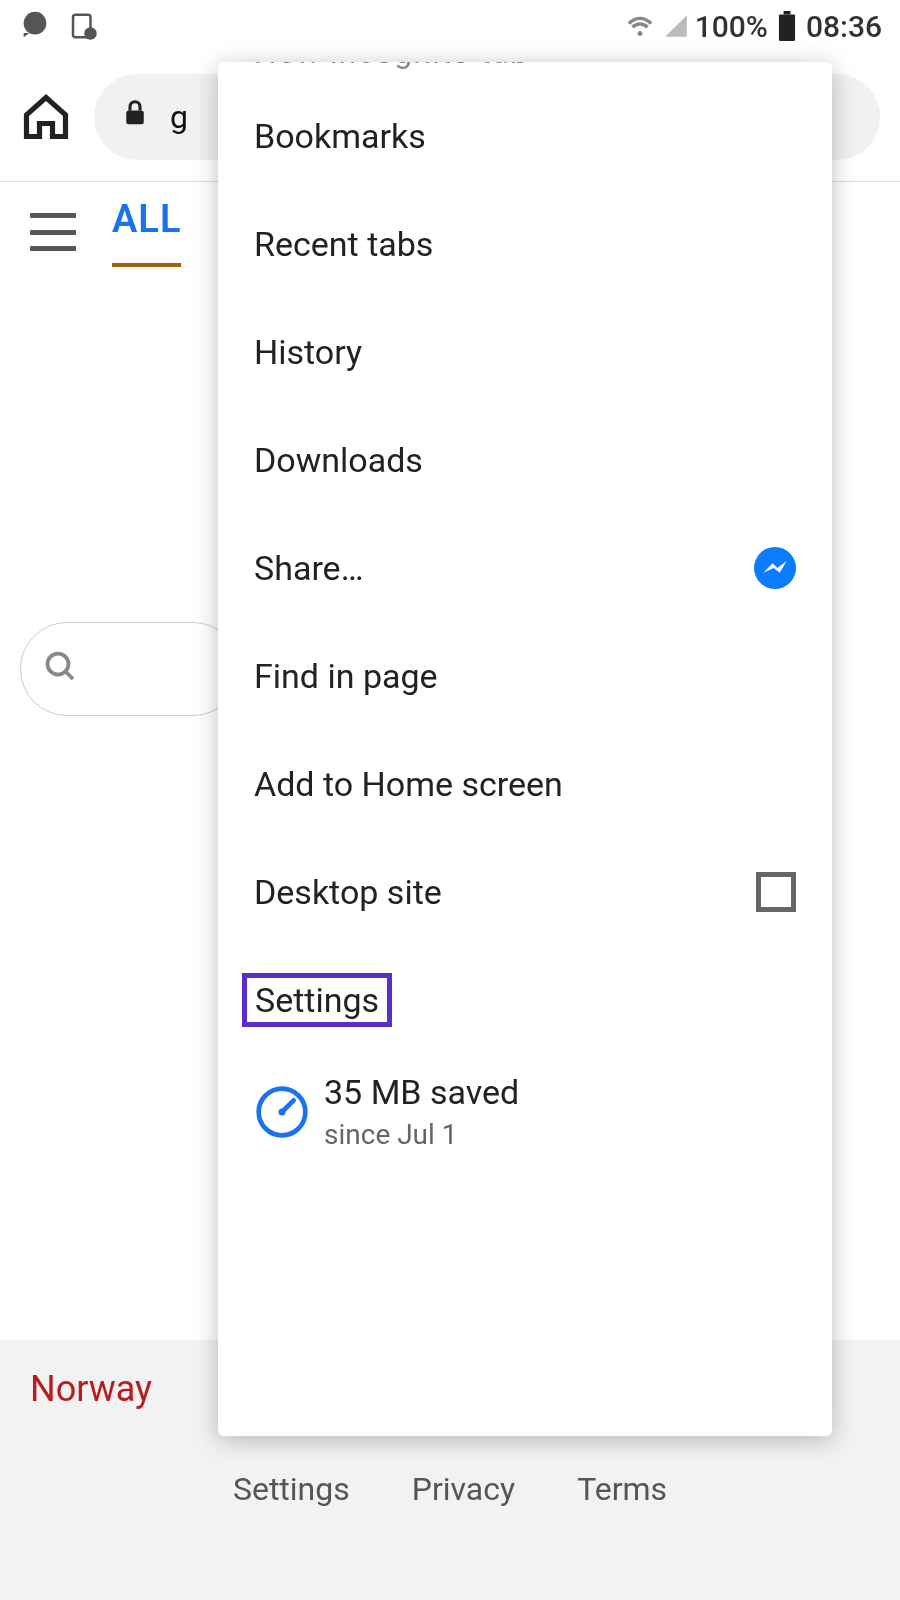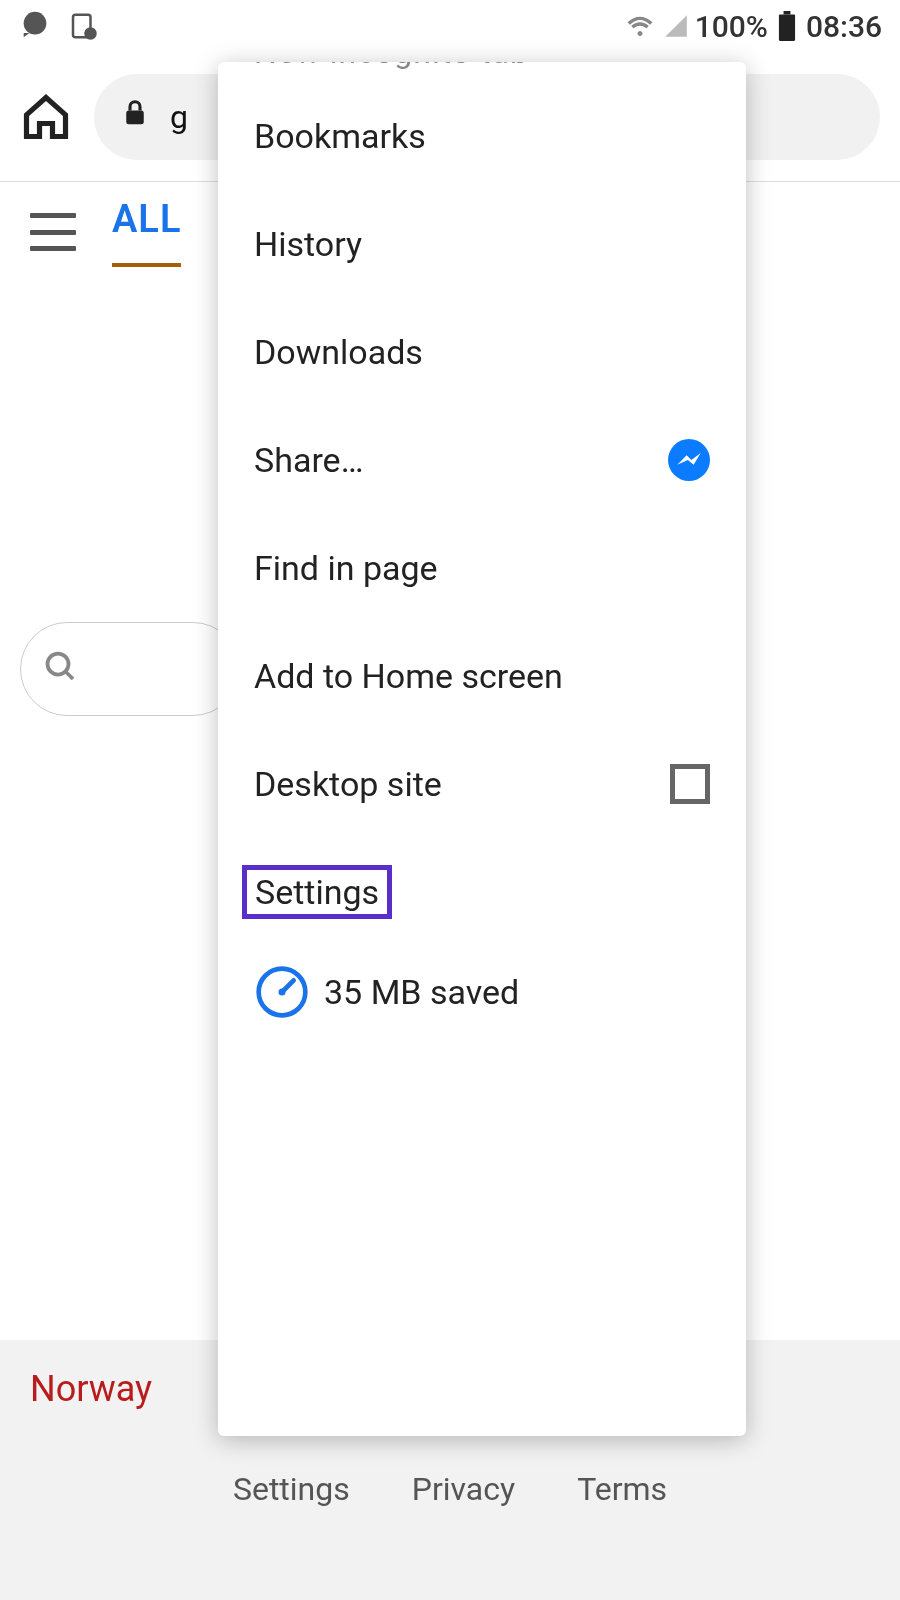--- a/index.html
+++ b/index.html
@@ -77,21 +77,21 @@
     font-size:36px; color:#b91c1c;
   }
   .footer-links {
     position:absolute; left:0; right:0; top:1470px;
     display:flex; justify-content:center; gap:62px;
     font-size:32px; color:#555;
   }
   
   .menu {
     position:absolute;
-    left:218px; top:62px; width:528px; height:1374px;
+    left:218px; top:62px; width:614px; height:1374px;
     background:#fff;
     border-radius:6px;
     box-shadow: 0 4px 24px rgba(0,0,0,.25);
     padding-top: 0;
     overflow:hidden;
   }
   .menu-scroll { position:relative; top:-40px; }
   .menu-item {
     height:108px;
     display:flex; align-items:center;
@@ -209,20 +209,23 @@
 
 <div class="menu">
   <div class="menu-scroll">
     <div class="menu-item cut">
       <span style="letter-spacing:1px; font-size:32px;">New incognito tab</span>
     </div>
     <div class="menu-item">
       <span>Bookmarks</span>
     </div>
     <div class="menu-item">
+      <span>Recent tabs</span>
+    </div>
+    <div class="menu-item">
       <span>History</span>
     </div>
     <div class="menu-item">
       <span>Downloads</span>
     </div>
     <div class="menu-item">
       <span>Share…</span>
       <span class="msgr-icon">
         <svg viewBox="0 0 36 36" width="42" height="42">
             <circle cx="18" cy="18" r="18" fill="#0b7cff"></circle>
@@ -246,16 +249,17 @@
     <div class="saved-row">
       <span class="gauge">
         <svg viewBox="0 0 48 48" width="56" height="56" fill="none" stroke="#1a73e8" stroke-width="4">
             <circle cx="24" cy="24" r="20"></circle>
             <path d="M24 24 L34 14" stroke-linecap="round"></path>
             <circle cx="24" cy="24" r="3" fill="#1a73e8" stroke="none"></circle>
           </svg>
       </span>
       <div class="saved-text">
         <div class="big">35 MB saved</div>
+        <div class="small">since Jul 1</div>
       </div>
     </div>
   </div>
 </div>
 
 </body></html>

